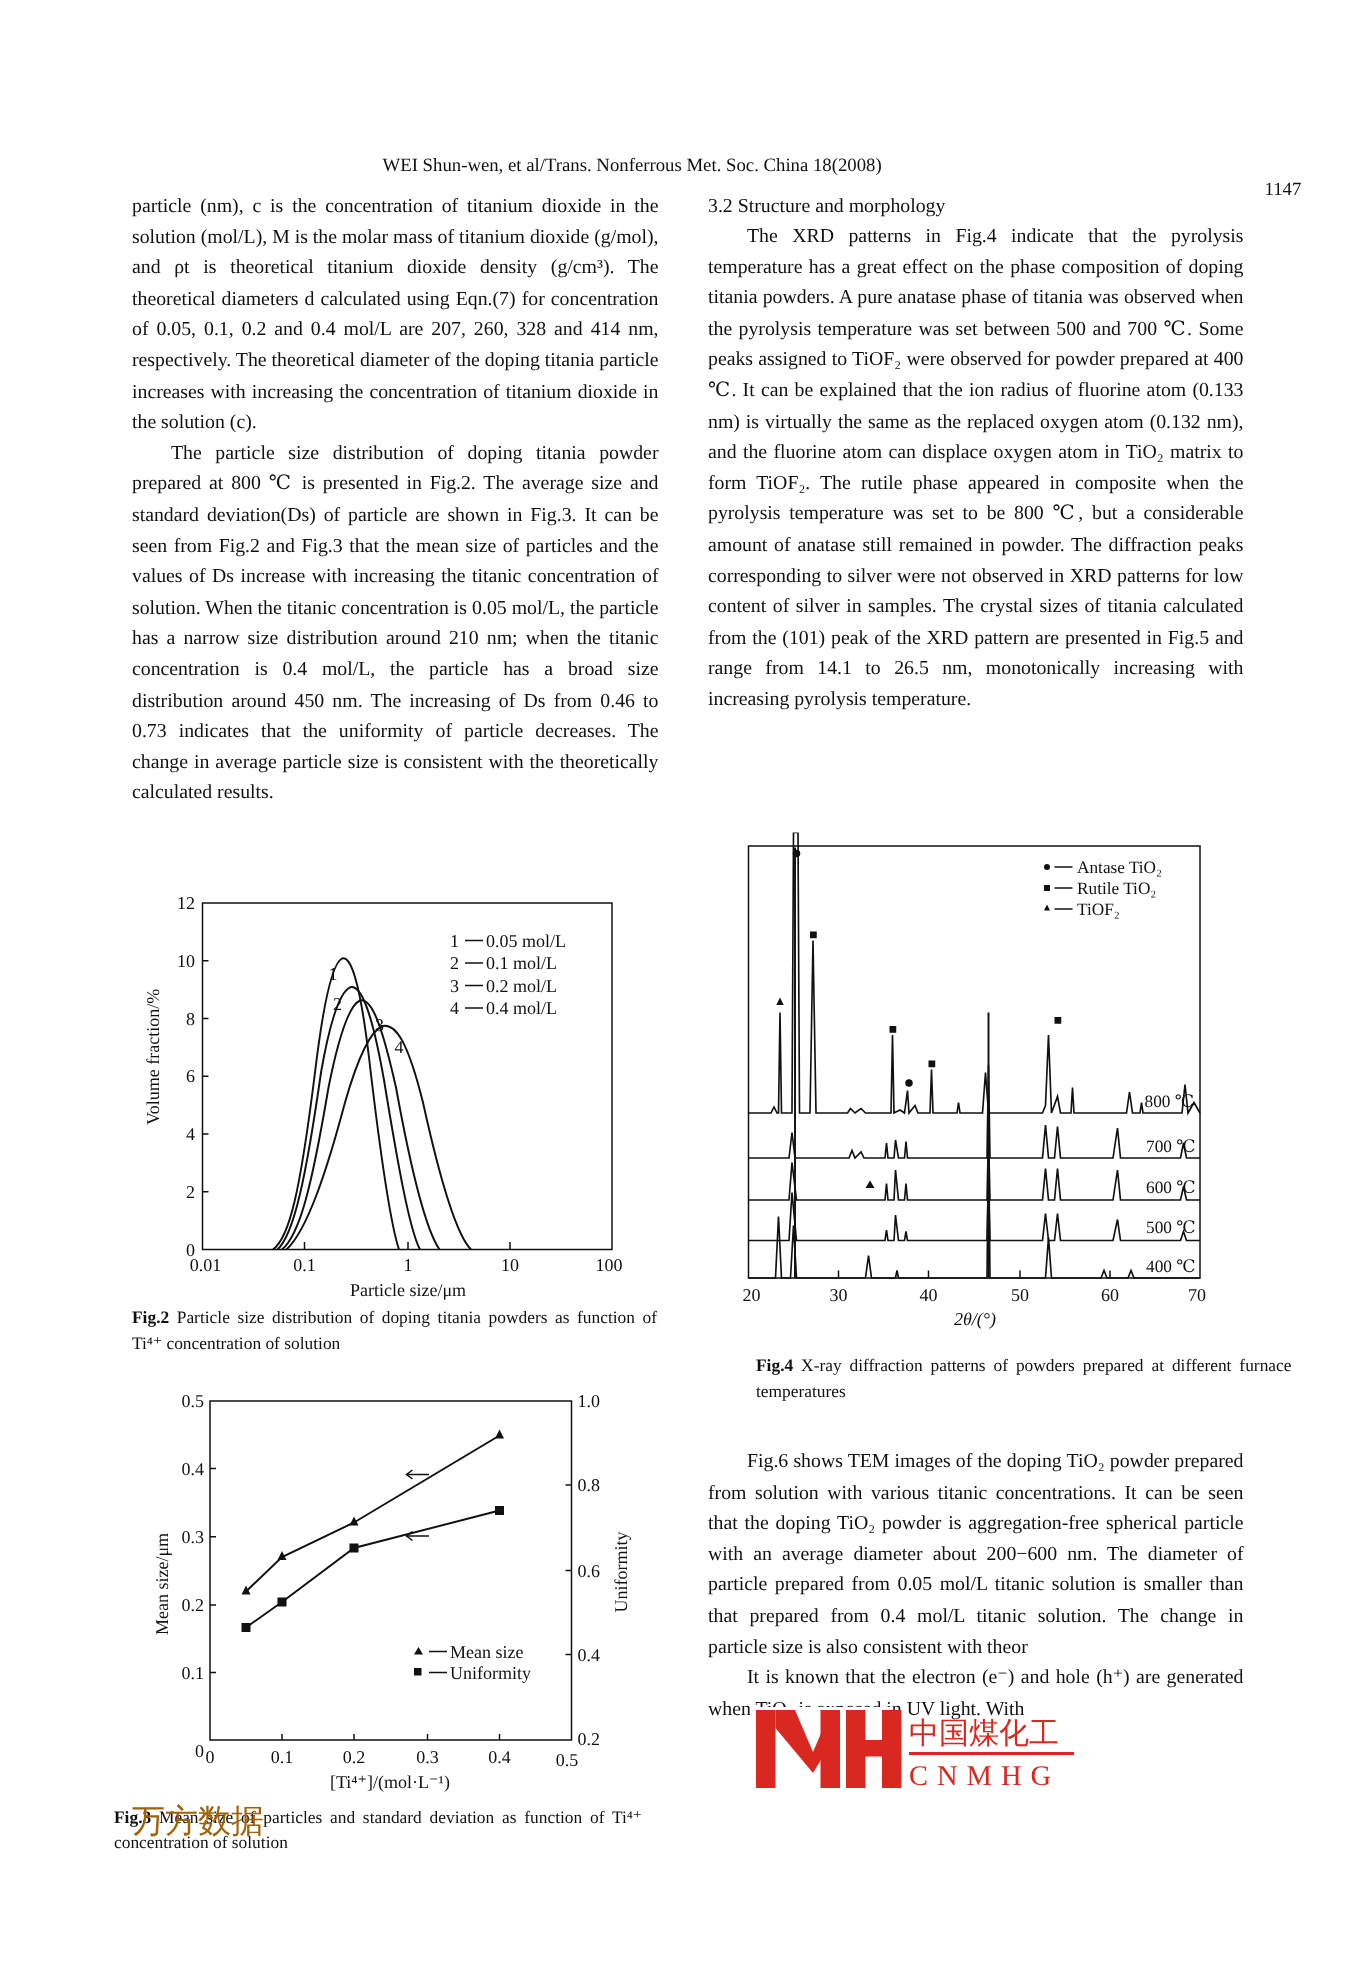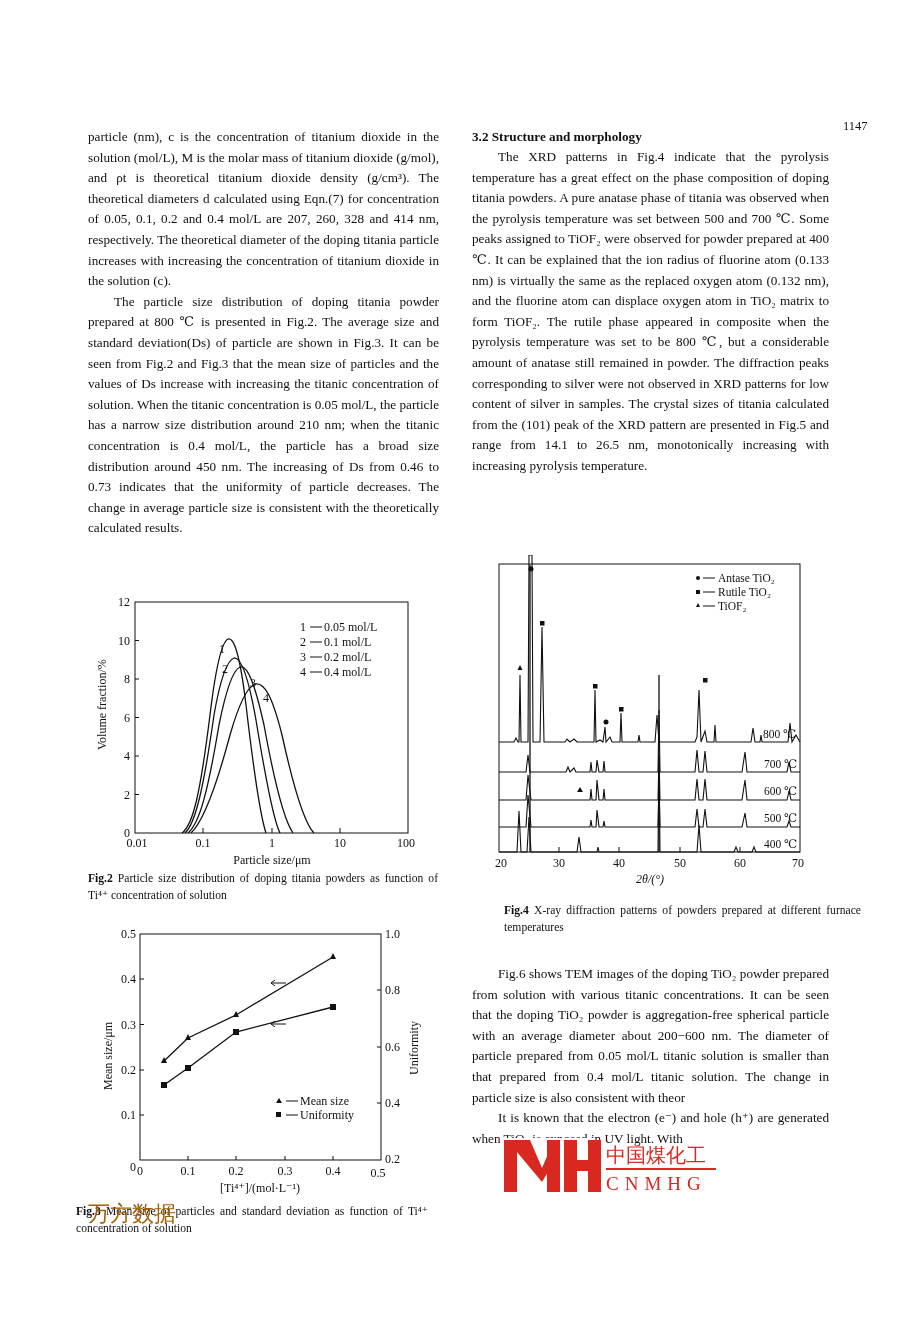--- a/index.html
+++ b/index.html
@@ -4,31 +4,32 @@
 <style>
   html,body{margin:0;padding:0;background:#fff;}
   body{width:904px;height:1320px;position:relative;overflow:hidden;
        font-family:"Liberation Serif","DejaVu Serif",serif;color:#111;}
   .header{position:absolute;top:103px;left:0;width:904px;height:16px;font-size:12.5px;}
   .header .title{position:absolute;left:255px;top:0;}
   .header .page{position:absolute;left:803px;top:16px;margin-left:40px;}
   .col{position:absolute;font-size:13.2px;line-height:20.6px;text-align:justify;}
   .col p{margin:0;}
   .indent{text-indent:26px;}
-  .h3{font-weight:bold;font-size:13.2px;line-height:20px;}
+  .h3{font-weight:normal;font-size:13.2px;line-height:20px;}
   .caption{position:absolute;font-size:11.6px;line-height:17px;text-align:justify;}
   .caption b{font-weight:bold;}
   svg text{font-family:"Liberation Serif","DejaVu Serif",serif;}
   .wm{position:absolute;left:500px;top:1138px;width:220px;height:56px;}
   .footer{position:absolute;left:88px;top:1199px;font-family:"DejaVu Sans",sans-serif;font-size:22px;color:#a16207;}
 </style>
 </head>
 <body>
 
 <div class="header">
+  <span class="title">WEI Shun-wen, et al/Trans. Nonferrous Met. Soc. China 18(2008)</span>
   <span class="page">1147</span>
 </div>
 
 <div class="col" style="left:88px;top:127px;width:351px;">
   <p>particle (nm), c is the concentration of titanium dioxide in the solution (mol/L), M is the molar mass of titanium dioxide (g/mol), and ρt is theoretical titanium dioxide density (g/cm³). The theoretical diameters d calculated using Eqn.(7) for concentration of 0.05, 0.1, 0.2 and 0.4 mol/L are 207, 260, 328 and 414 nm, respectively. The theoretical diameter of the doping titania particle increases with increasing the concentration of titanium dioxide in the solution (c).</p>
   <p class="indent">The particle size distribution of doping titania powder prepared at 800 ℃ is presented in Fig.2. The average size and standard deviation(Ds) of particle are shown in Fig.3. It can be seen from Fig.2 and Fig.3 that the mean size of particles and the values of Ds increase with increasing the titanic concentration of solution. When the titanic concentration is 0.05 mol/L, the particle has a narrow size distribution around 210 nm; when the titanic concentration is 0.4 mol/L, the particle has a broad size distribution around 450 nm. The increasing of Ds from 0.46 to 0.73 indicates that the uniformity of particle decreases. The change in average particle size is consistent with the theoretically calculated results.</p>
 </div>
 
 <div class="col" style="left:472px;top:127px;width:357px;">
   <div class="h3">3.2 Structure and morphology</div>

